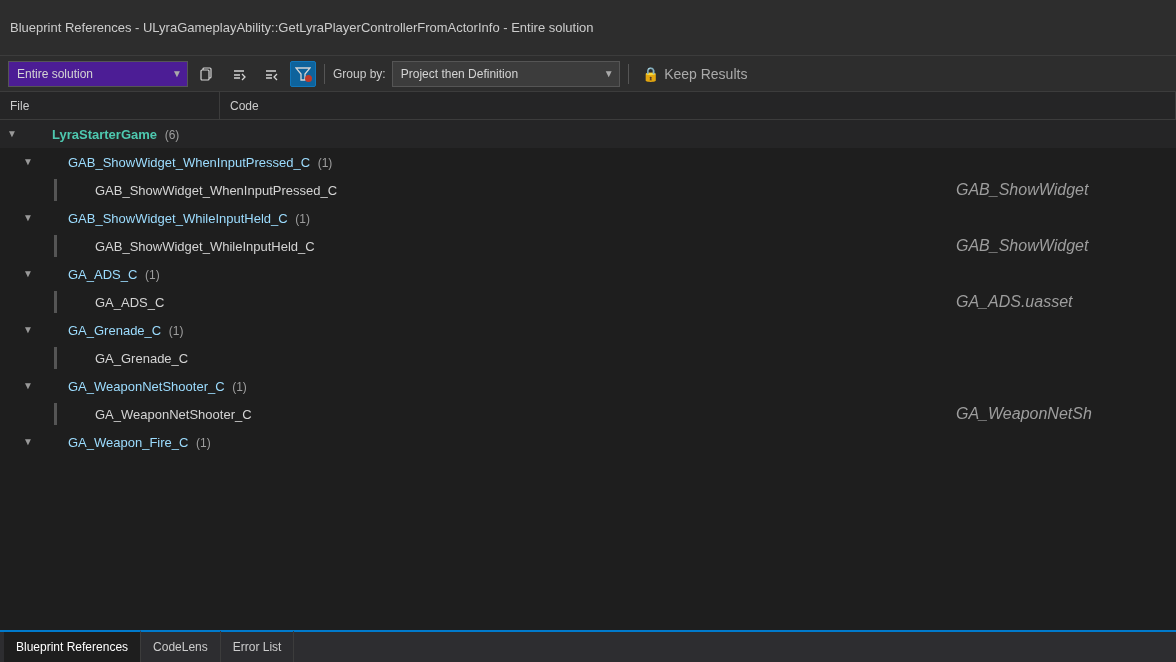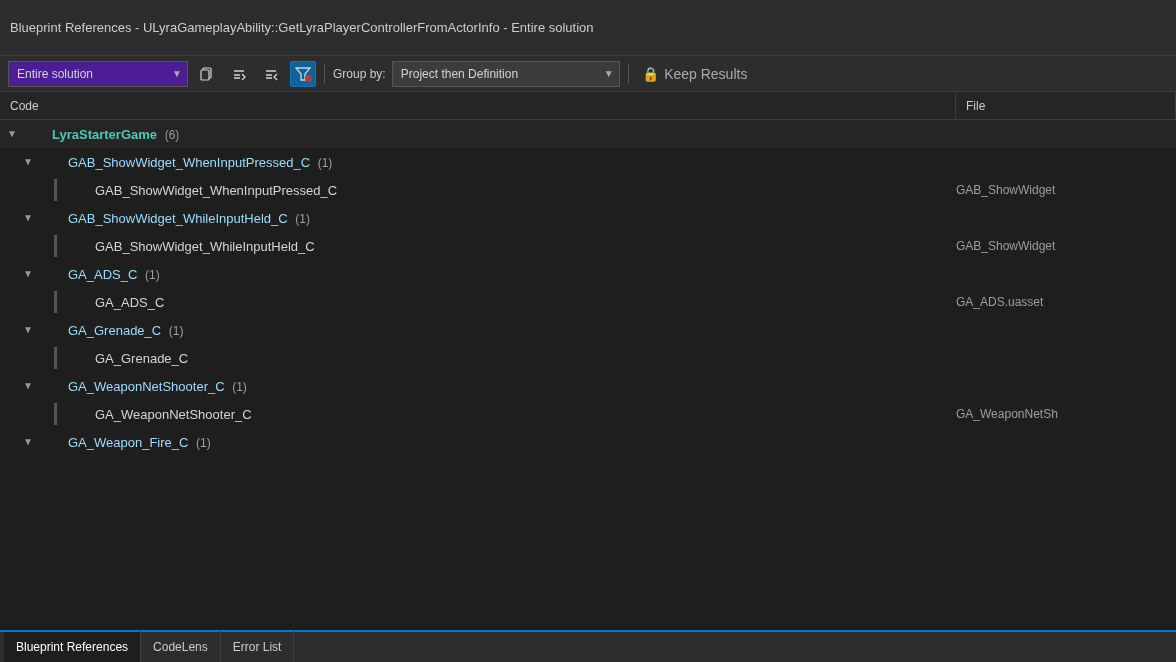--- a/index.html
+++ b/index.html
@@ -211,23 +211,24 @@
       font-size: 13px;
       padding-left: 30px;
     }
 
     .row-file {
       width: 220px;
       min-width: 220px;
       overflow: hidden;
       text-overflow: ellipsis;
       white-space: nowrap;
-      font-size: 12px;
+      font-size: 16px;
       color: #9e9e9e;
       padding-right: 20px;
+      font-style: italic;
     }
 
     .count-badge {
       color: #9e9e9e;
       font-size: 12px;
       font-weight: normal;
       margin-left: 4px;
     }
 
     
@@ -343,25 +344,25 @@
 
   <div class="toolbar-separator"></div>
 
   <button class="lock-icon-btn">
     <span>🔒</span>
     <span>Keep Results</span>
   </button>
 </div>
 
 <div id="col-headers">
+  <div class="col-header col-file">
+    <span>File</span>
+  </div>
   <div class="col-header col-code">
     <span>Code</span>
-  </div>
-  <div class="col-header col-file">
-    <span>File</span>
   </div>
 </div>
 
 <div id="main-area">
   <div id="tree-content">
 
     <div class="tree-row group-row indent-0">
       <span class="triangle">▼</span>
       <span class="row-code">
         <span>LyraStarterGame</span>

